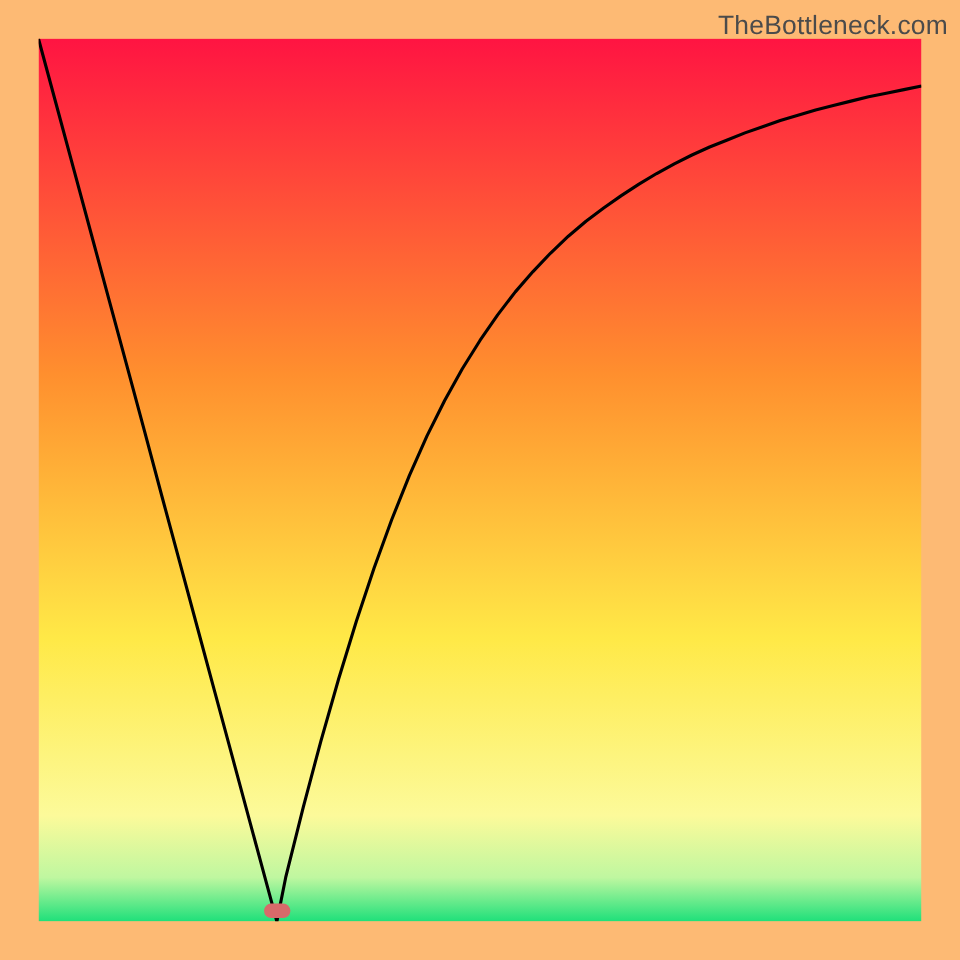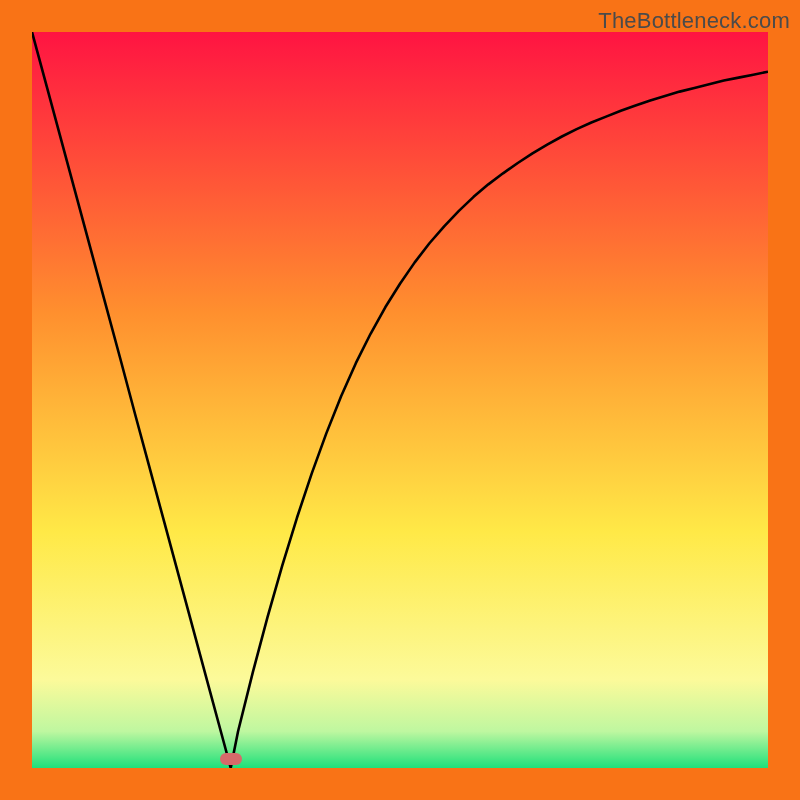--- a/index.html
+++ b/index.html
@@ -8,21 +8,21 @@
     width: 800px;
     height: 800px;
     background: #000;
     overflow: hidden;
     font-family: Arial, Helvetica, sans-serif;
   }
   .frame {
     position: relative;
     width: 800px;
     height: 800px;
-    background: #f97316;
+    background: #fdba74;
     text-align: center;
   }
   .plot-area {
     position: absolute;
     left: 32px;
     top: 32px;
     width: 736px;
     height: 736px;
     overflow: hidden;
   }

